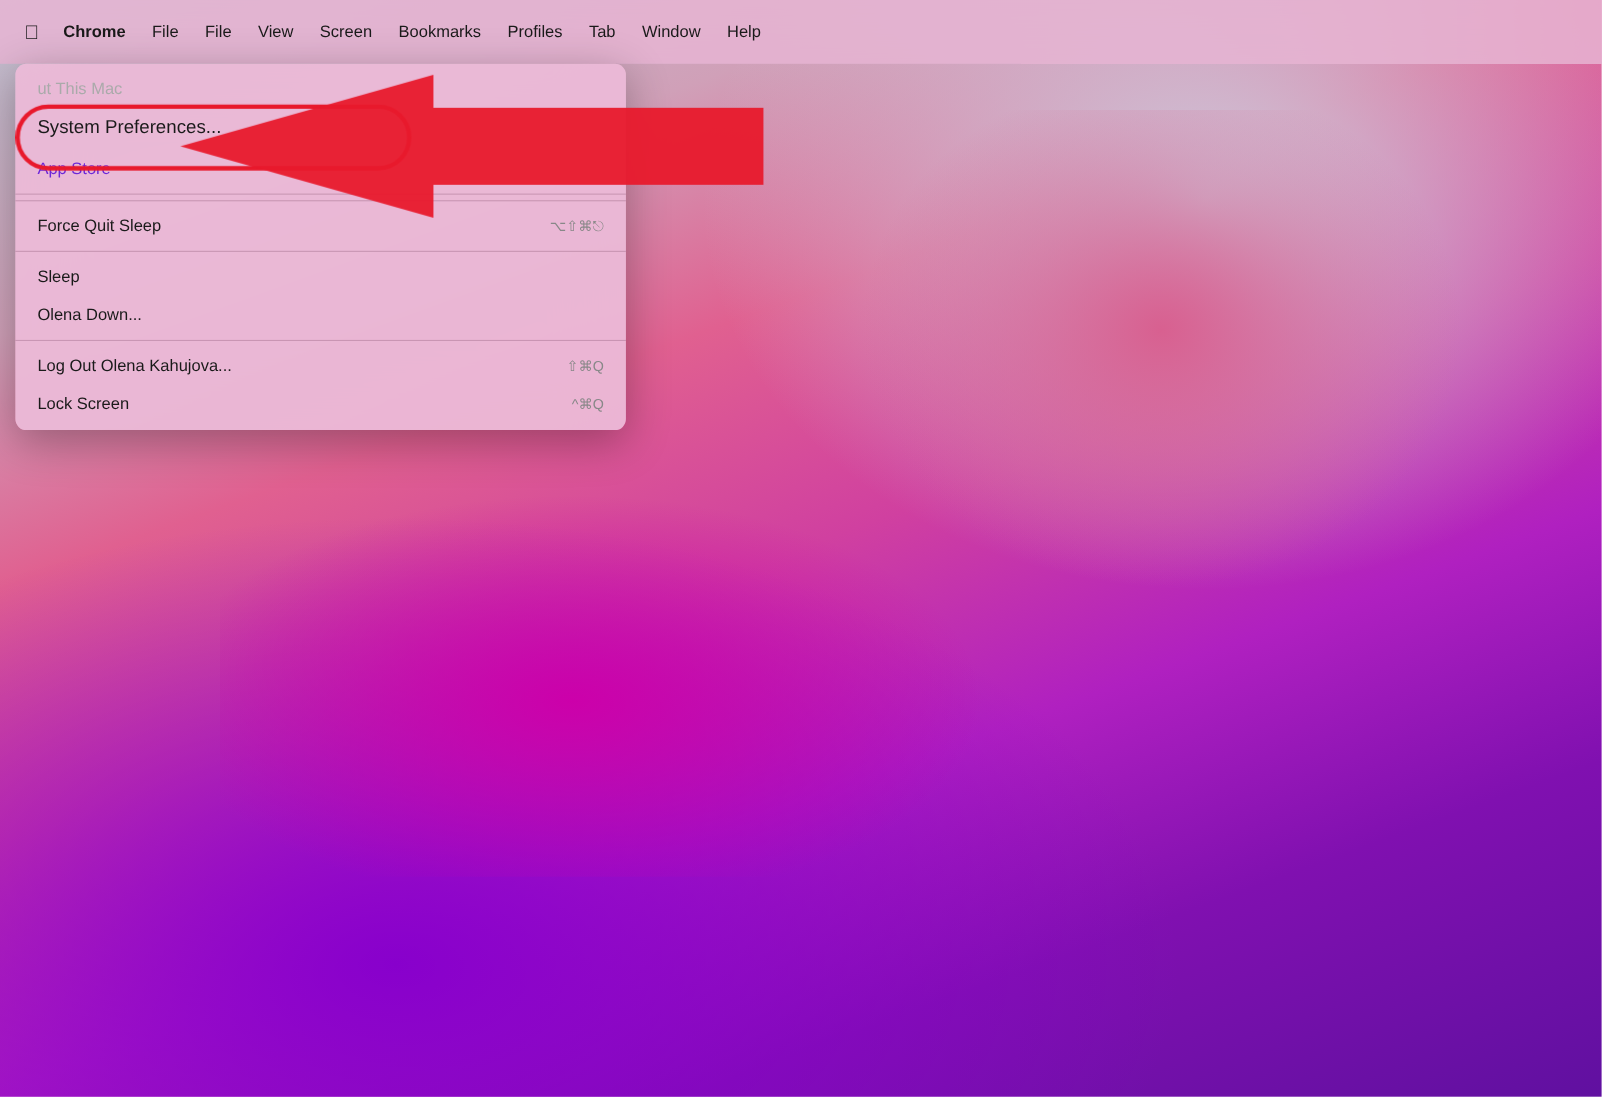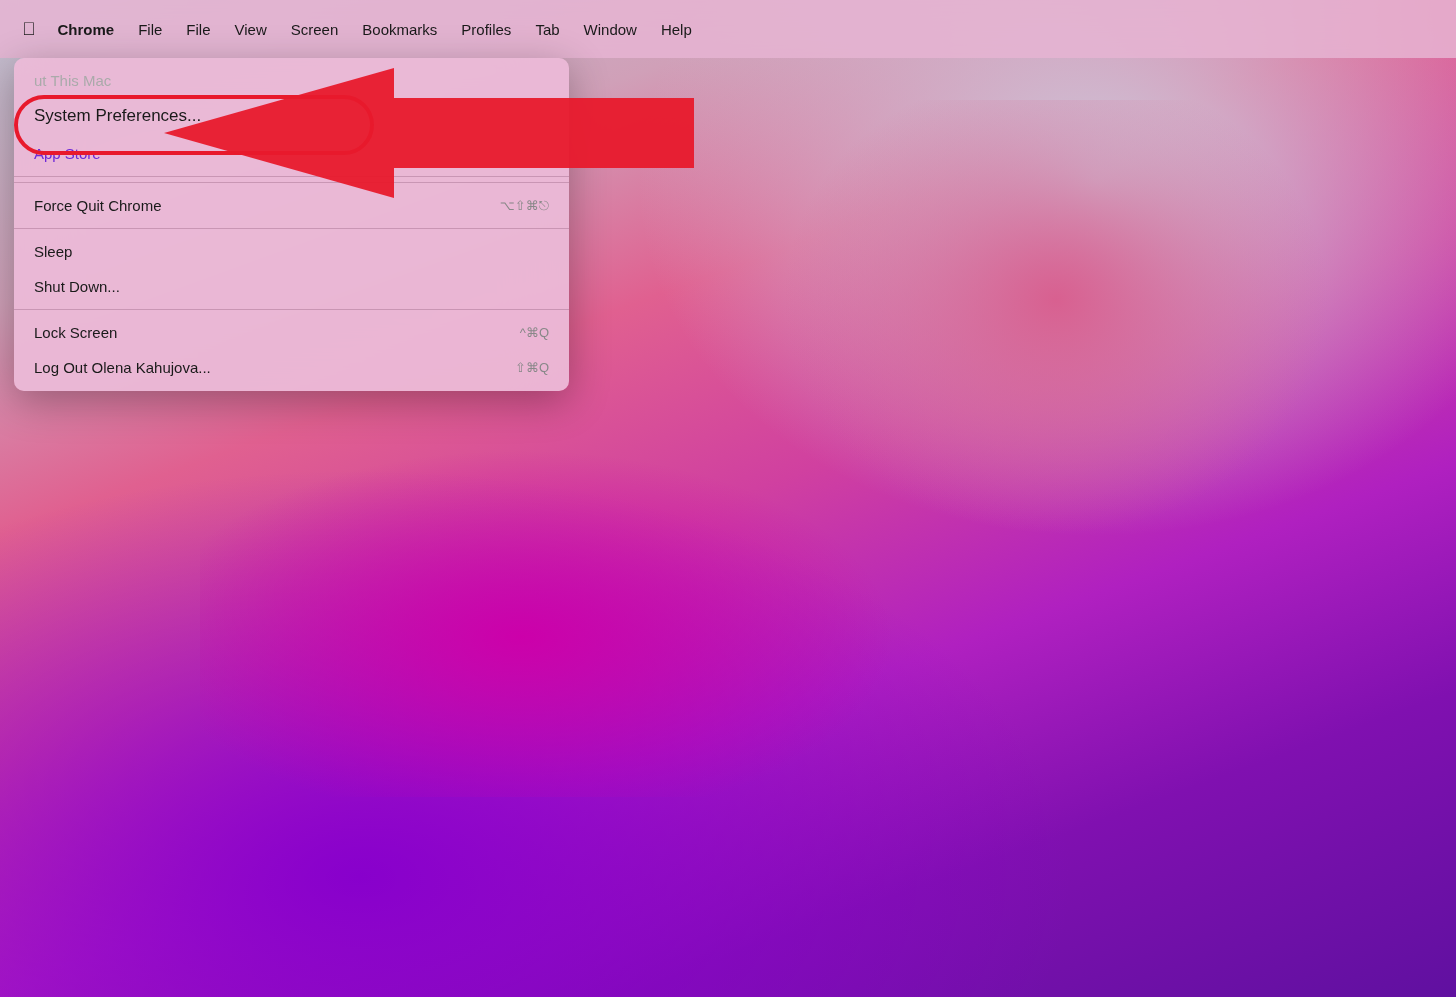--- a/index.html
+++ b/index.html
@@ -228,45 +228,45 @@
   <div class="menu-item">
     <span style="color:#6d28d9;">App Store</span>
   </div>
 
   <div class="menu-separator"></div>
 
 
   <div class="menu-separator"></div>
 
   <div class="menu-item">
-    <span>Force Quit Chrome</span>
+    <span>Force Quit Sleep</span>
     <span class="menu-item-shortcut">⌥⇧⌘⎋</span>
   </div>
 
   <div class="menu-separator"></div>
 
   <div class="menu-item">
     <span>Sleep</span>
   </div>
 
 
   <div class="menu-item">
-    <span>Shut Down...</span>
-  </div>
-
-  <div class="menu-separator"></div>
+    <span>Olena Down...</span>
+  </div>
+
+  <div class="menu-separator"></div>
+
+  <div class="menu-item">
+    <span>Log Out Olena Kahujova...</span>
+    <span class="menu-item-shortcut">⇧⌘Q</span>
+  </div>
 
   <div class="menu-item">
     <span>Lock Screen</span>
     <span class="menu-item-shortcut">^⌘Q</span>
-  </div>
-
-  <div class="menu-item">
-    <span>Log Out Olena Kahujova...</span>
-    <span class="menu-item-shortcut">⇧⌘Q</span>
   </div>
 </div>
 
 <div class="circle-overlay"></div>
 
 <svg style="position:absolute; top:58px; left:14px; width:700px; height:200px; z-index:300; pointer-events:none; overflow:visible;" viewBox="0 0 700 200">
 
   <defs>
     <marker id="arrowhead" markerWidth="10" markerHeight="7" refX="0" refY="3.5" orient="auto">
       <polygon points="0 0, 10 3.5, 0 7" fill="#e8192c"></polygon>

